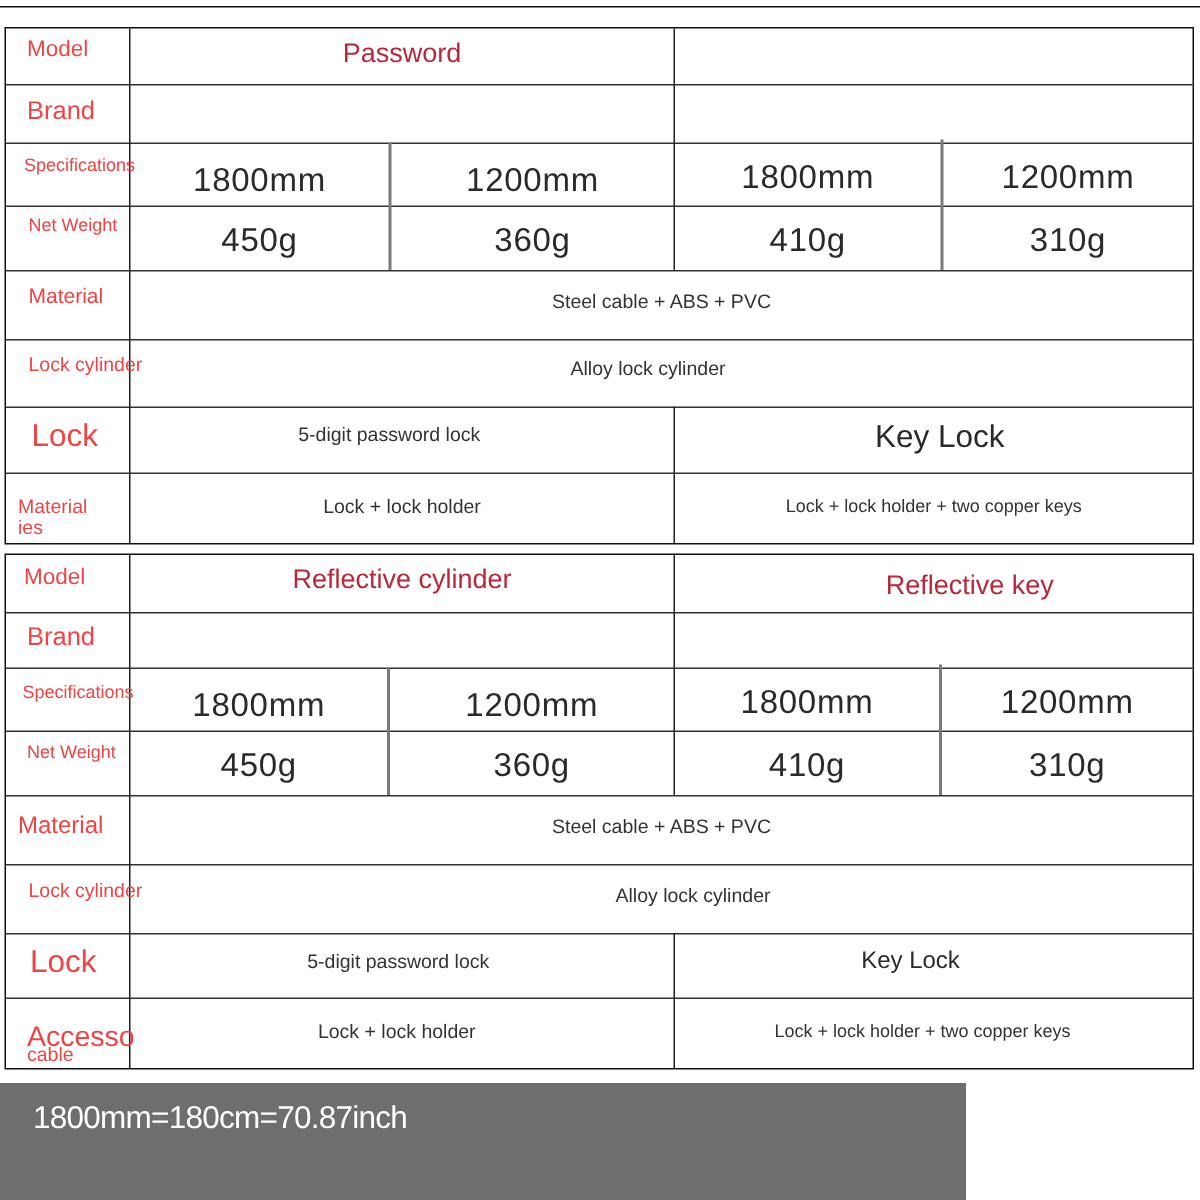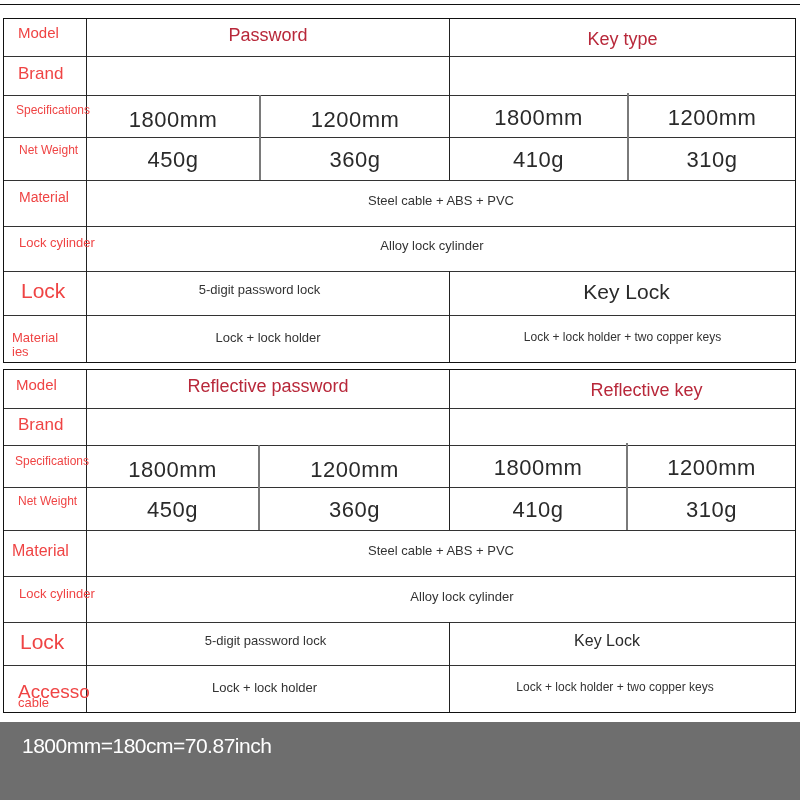--- a/index.html
+++ b/index.html
@@ -9,21 +9,21 @@
   .tbl { position:absolute; left:3px; width:793px; border:1px solid #111; box-sizing:border-box; }
   .cell { position:absolute; box-sizing:border-box; display:flex; align-items:center; justify-content:center; text-align:right; }
   .hline { position:absolute; height:1px; background:#333; }
   .vline { position:absolute; width:1px; background:#222; }
   .vline.light { background:#7a7a7a; width:2px; }
   .lbl { position:absolute; left:0; width:84px; box-sizing:border-box; white-space:nowrap; color:#ef4444; }
   .red { color:#b8283a; font-size:18px; }
   .big { font-size:22px; color:#2a2a2a; letter-spacing:0.5px; }
   .mid { font-size:13px; color:#333; }
   .sm { font-size:12px; color:#333; }
-  .banner { position:absolute; left:0; top:722px; width:800px; height:78px; background:#6e6e6e; }
+  .banner { position:absolute; left:0; top:722px; width:644px; height:78px; background:#6e6e6e; }
   .banner .line { position:absolute; left:22px; color:#fff; font-size:21px; font-family:"Liberation Sans", sans-serif; letter-spacing:-0.5px; }
 </style>
 </head>
 <body>
 
 <div class="topline"></div>
 
 <div class="tbl" style="top:18px;height:345px;">
 
   <div class="hline" style="left:0;top:37px;width:791px;"></div>
@@ -44,21 +44,20 @@
   <div class="lbl" style="top:45px;left:14px;font-size:17px;">Brand</div>
   <div class="lbl" style="top:84px;left:12px;font-size:12px;">Specifications</div>
   <div class="lbl" style="top:124px;left:15px;font-size:12px;">Net Weight</div>
   <div class="lbl" style="top:170px;left:15px;font-size:14px;">Material</div>
   <div class="lbl" style="top:216px;left:15px;font-size:13px;">Lock cylinder</div>
   <div class="lbl" style="top:260px;left:17px;font-size:21px;">Lock</div>
   <div class="lbl" style="top:311px;left:8px;font-size:13px;">Material</div>
   <div class="lbl" style="top:325px;left:8px;font-size:13px;">ies</div>
 
   <div class="cell red" style="left:83px;top:0;width:362px;height:32px;">Password</div>
-  <div class="cell red" style="left:446px;top:2px;width:345px;height:36px;">Key type</div>
 
   <div class="cell big" style="left:83px;top:84px;width:172px;height:34px;">1800mm</div>
   <div class="cell big" style="left:257px;top:84px;width:188px;height:34px;">1200mm</div>
   <div class="cell big" style="left:446px;top:82px;width:177px;height:34px;">1800mm</div>
   <div class="cell big" style="left:625px;top:82px;width:166px;height:34px;">1200mm</div>
 
   <div class="cell big" style="left:83px;top:124px;width:172px;height:34px;">450g</div>
   <div class="cell big" style="left:257px;top:124px;width:188px;height:34px;">360g</div>
   <div class="cell big" style="left:446px;top:124px;width:177px;height:34px;">410g</div>
   <div class="cell big" style="left:625px;top:124px;width:166px;height:34px;">310g</div>
@@ -90,21 +89,21 @@
   <div class="lbl" style="top:6px;left:12px;font-size:15px;">Model</div>
   <div class="lbl" style="top:45px;left:14px;font-size:17px;">Brand</div>
   <div class="lbl" style="top:84px;left:11px;font-size:12px;">Specifications</div>
   <div class="lbl" style="top:124px;left:14px;font-size:12px;">Net Weight</div>
   <div class="lbl" style="top:172px;left:8px;font-size:16px;">Material</div>
   <div class="lbl" style="top:216px;left:15px;font-size:13px;">Lock cylinder</div>
   <div class="lbl" style="top:260px;left:16px;font-size:21px;">Lock</div>
   <div class="lbl" style="top:311px;left:14px;font-size:19px;">Accesso</div>
   <div class="lbl" style="top:325px;left:14px;font-size:13px;">cable</div>
 
-  <div class="cell red" style="left:83px;top:0;width:362px;height:32px;">Reflective password</div>
+  <div class="cell red" style="left:83px;top:0;width:362px;height:32px;">Reflective cylinder</div>
   <div class="cell red" style="left:470px;top:2px;width:345px;height:36px;">Reflective key</div>
 
   <div class="cell big" style="left:83px;top:83px;width:171px;height:34px;">1800mm</div>
   <div class="cell big" style="left:256px;top:83px;width:189px;height:34px;">1200mm</div>
   <div class="cell big" style="left:446px;top:81px;width:176px;height:34px;">1800mm</div>
   <div class="cell big" style="left:624px;top:81px;width:167px;height:34px;">1200mm</div>
 
   <div class="cell big" style="left:83px;top:123px;width:171px;height:34px;">450g</div>
   <div class="cell big" style="left:256px;top:123px;width:189px;height:34px;">360g</div>
   <div class="cell big" style="left:446px;top:123px;width:176px;height:34px;">410g</div>

